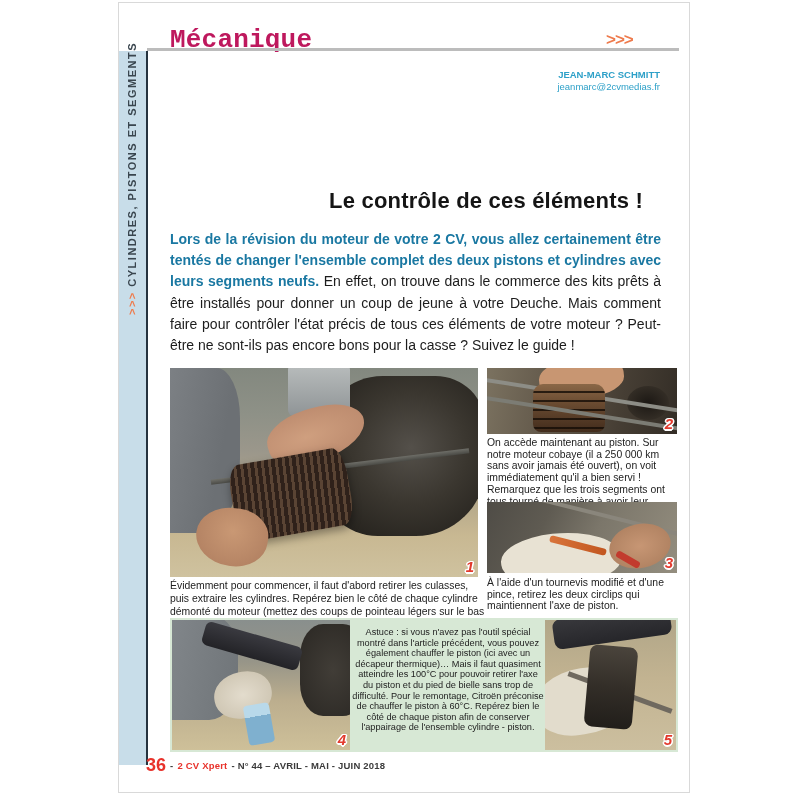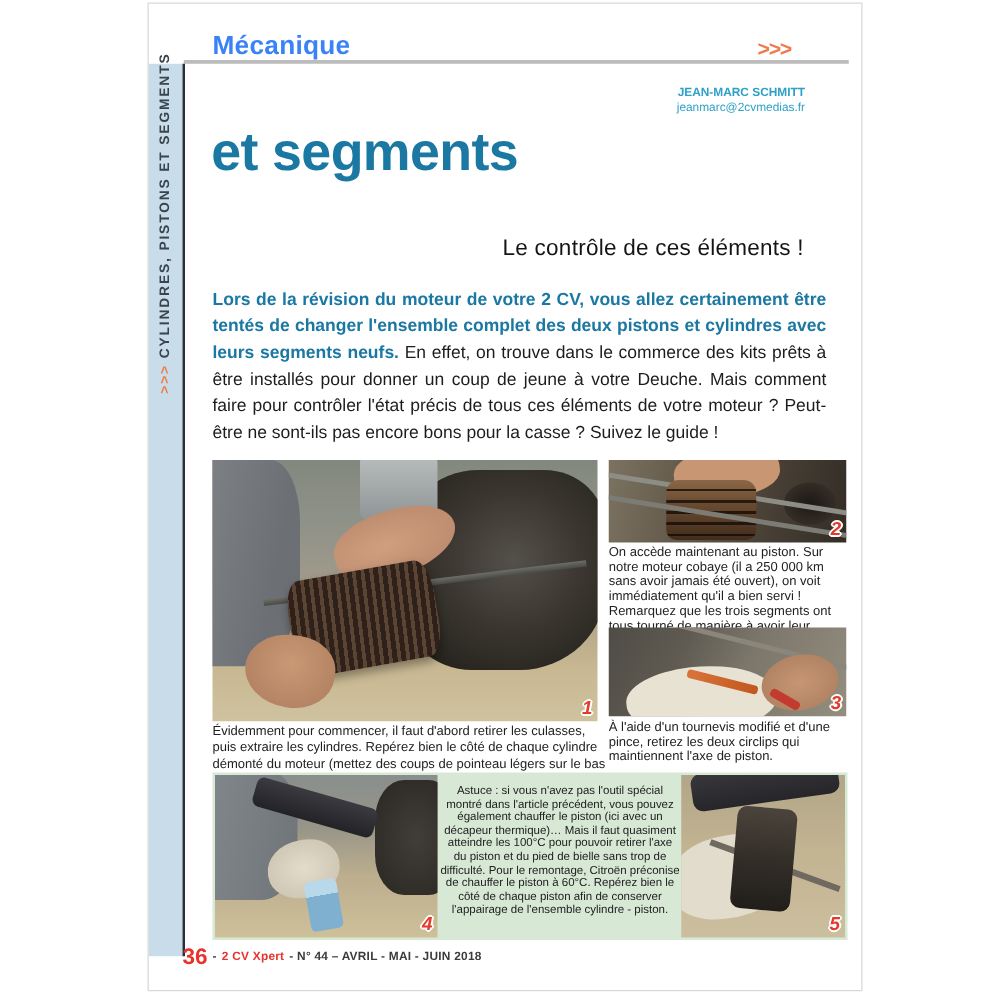--- a/index.html
+++ b/index.html
@@ -3,48 +3,48 @@
 <meta charset="utf-8">
 <style>
   * { margin:0; padding:0; box-sizing:border-box; }
   html,body { width:800px; height:800px; background:#fff; overflow:hidden;
               font-family:"Liberation Sans", sans-serif; position:relative; }
 
   .page { position:absolute; left:118px; top:2px; width:572px; height:791px;
           background:#fff; border:1px solid #d9d9d9; }
 
   
-  .header-label { position:absolute; left:170px; top:25px; font-size:21px;
-                  font-weight:800; color:#3b82f6; letter-spacing:0.2px; }
+  .header-label { position:absolute; left:170px; top:25px; font-size:26px;
+                  font-weight:800; color:#be185d; letter-spacing:0.2px;font-family:Liberation Mono, monospace; }
   .header-arrows { position:absolute; left:606px; top:30px; font-size:17px;
                    font-weight:800; color:#ee7b4d; letter-spacing:-1px; }
   .header-rule { position:absolute; left:147px; top:48px; width:532px; height:3px;
                  background:#bcbcbc; }
 
   
   .sidebar-bg { position:absolute; left:119px; top:51px; width:27px; height:714px;
                 background:#c8dde9; }
   .sidebar-rule { position:absolute; left:146px; top:51px; width:2px; height:714px;
                   background:#25323e; }
   .sidebar-text { position:absolute; left:119px; top:55px; width:27px; height:260px;
                   writing-mode:vertical-rl; transform:rotate(180deg);
                   font-size:11px; font-weight:700; letter-spacing:1.5px;
                   color:#39454e; white-space:nowrap; text-align:left; line-height:27px; }
   .sidebar-text .arrows { color:#ee7b4d; }
 
   
-  .author { position:absolute; left:444px; top:69px; width:200px; text-align:right;
+  .author { position:absolute; left:460px; top:69px; width:200px; text-align:right;
             color:#2da0c8; font-size:9.5px; line-height:11.5px; }
   .author-name { font-weight:700; }
 
   
   .title { position:absolute; left:169px; top:100px; font-size:43px; line-height:45px;
            font-weight:800; color:#1a78a2; letter-spacing:-0.5px; }
   .subtitle { position:absolute; left:300px; top:188px; width:343px; text-align:right;
-              font-size:18px; font-weight:400; color:#151515; letter-spacing:0.2px; }
+              font-size:22px; font-weight:700; color:#151515; letter-spacing:0.2px; }
 
   
   .intro { position:absolute; left:170px; top:229px; width:491px; font-size:14px;
            line-height:21.2px; text-align:justify; color:#1c1c1c; }
   .intro .hl { color:#1a78a2; font-weight:700; }
 
   
   .photo { position:absolute; overflow:hidden; }
   .photo > div { position:absolute; }
   .ph1 { left:170px; top:368px; width:308px; height:209px;
@@ -153,21 +153,20 @@
 <div class="sidebar-bg"></div>
 <div class="sidebar-rule"></div>
 <div class="sidebar-text"><span class="arrows">&gt;&gt;&gt; </span><span>CYLINDRES, PISTONS ET SEGMENTS</span></div>
 
 <div class="author">
   <div class="author-name">JEAN-MARC SCHMITT</div>
   <div class="author-email">jeanmarc@2cvmedias.fr</div>
 </div>
 
 <div class="title">
-  <div>et segments</div>
 </div>
 <div class="subtitle">Le contrôle de ces éléments !</div>
 
 <p class="intro"><span class="hl">Lors de la révision du moteur de votre 2 CV, vous allez certainement être tentés de changer l'ensemble complet des deux pistons et cylindres avec leurs segments neufs.</span><span> En effet, on trouve dans le commerce des kits prêts à être installés pour donner un coup de jeune à votre Deuche. Mais comment faire pour contrôler l'état précis de tous ces éléments de votre moteur ? Peut-être ne sont-ils pas encore bons pour la casse ? Suivez le guide !</span></p>
 
 <div class="photo ph1">
   <div class="p1-sleeve"></div>
   <div class="p1-engine"></div>
   <div class="p1-carb"></div>
   <div class="p1-rod"></div>

